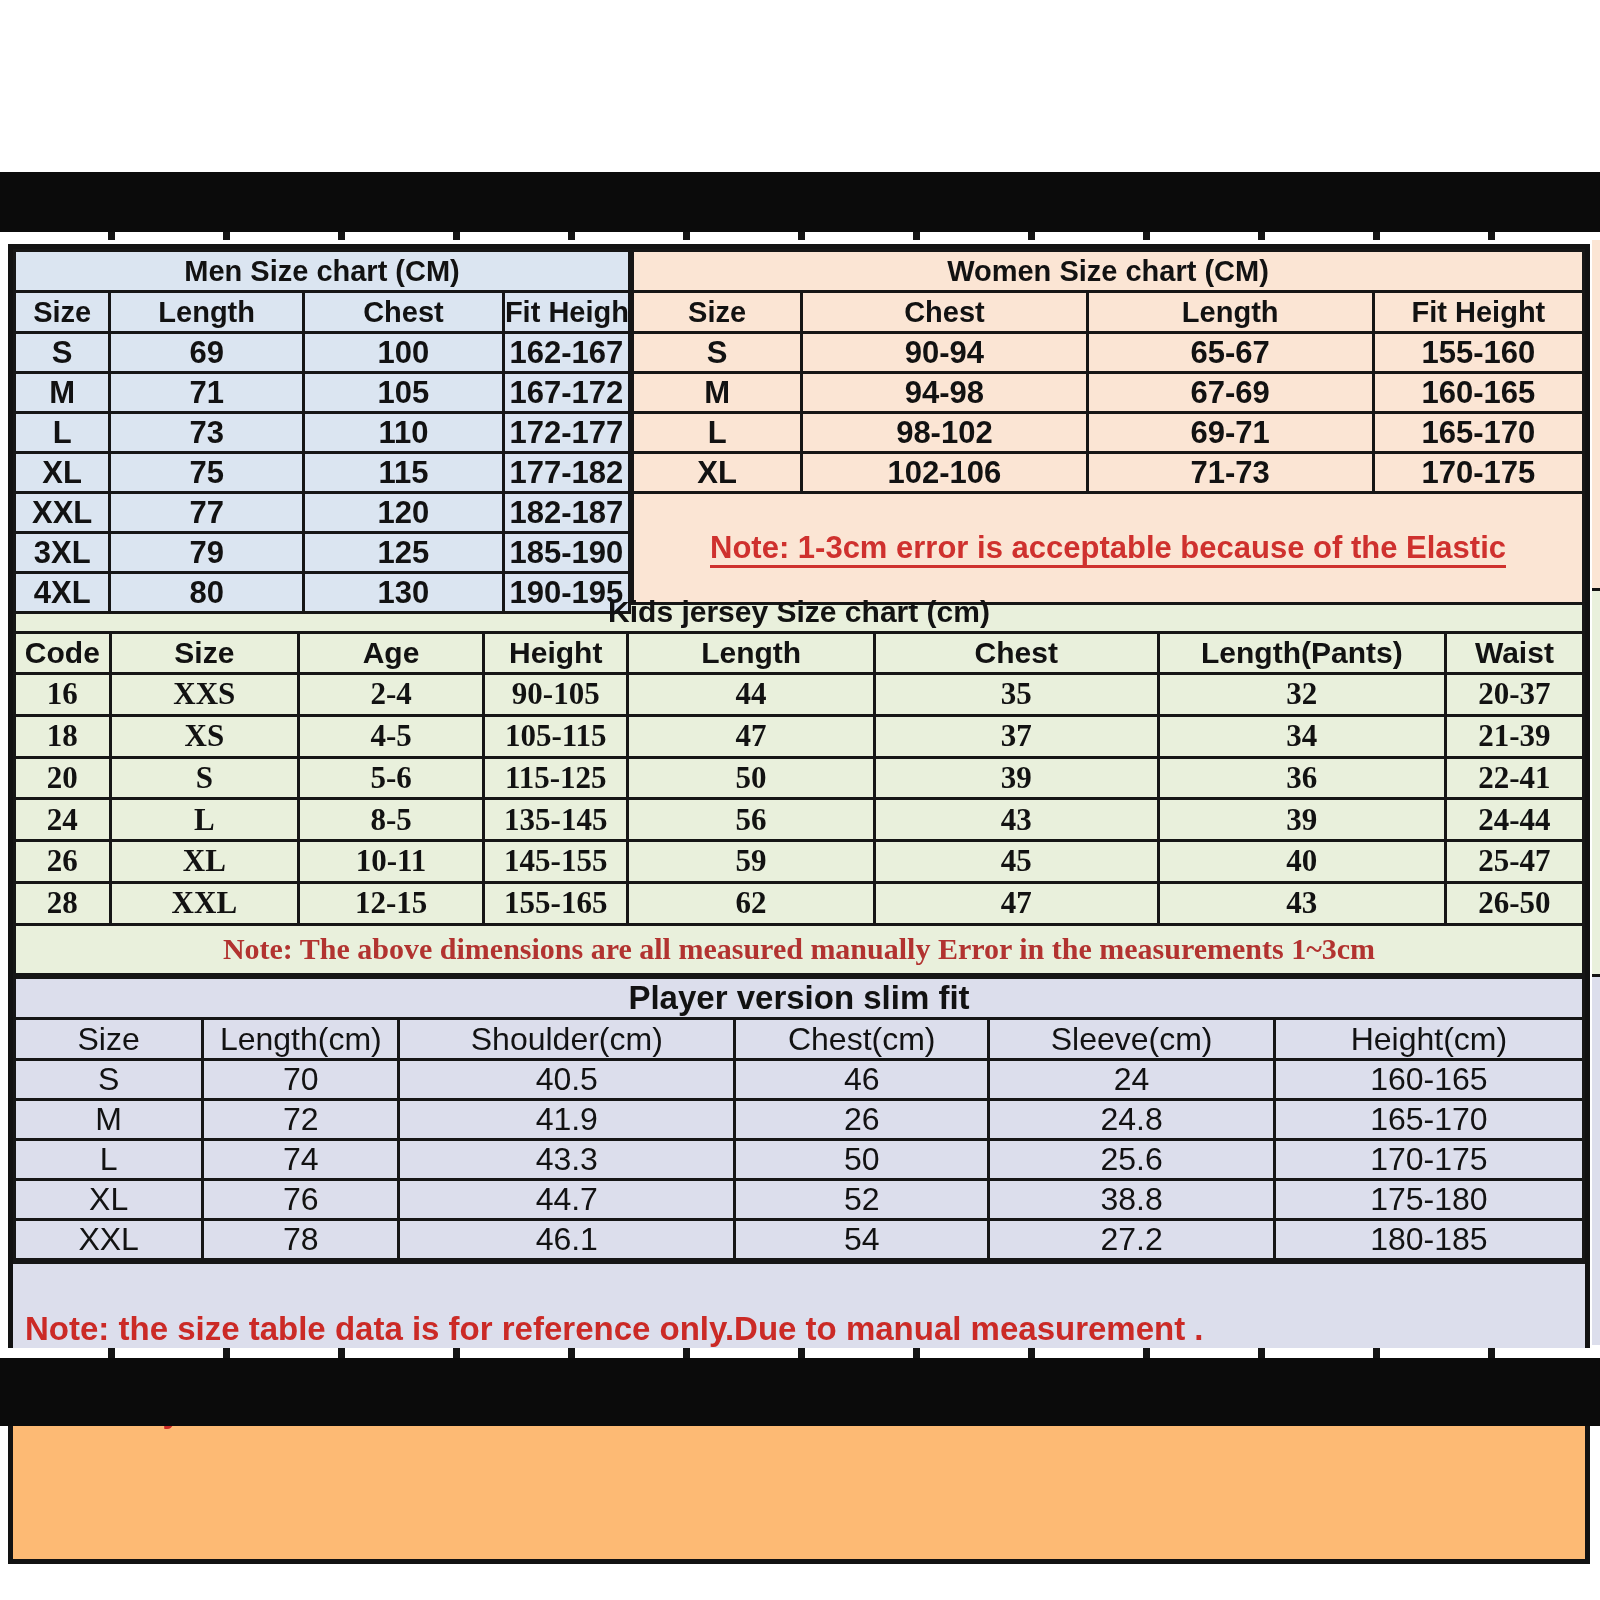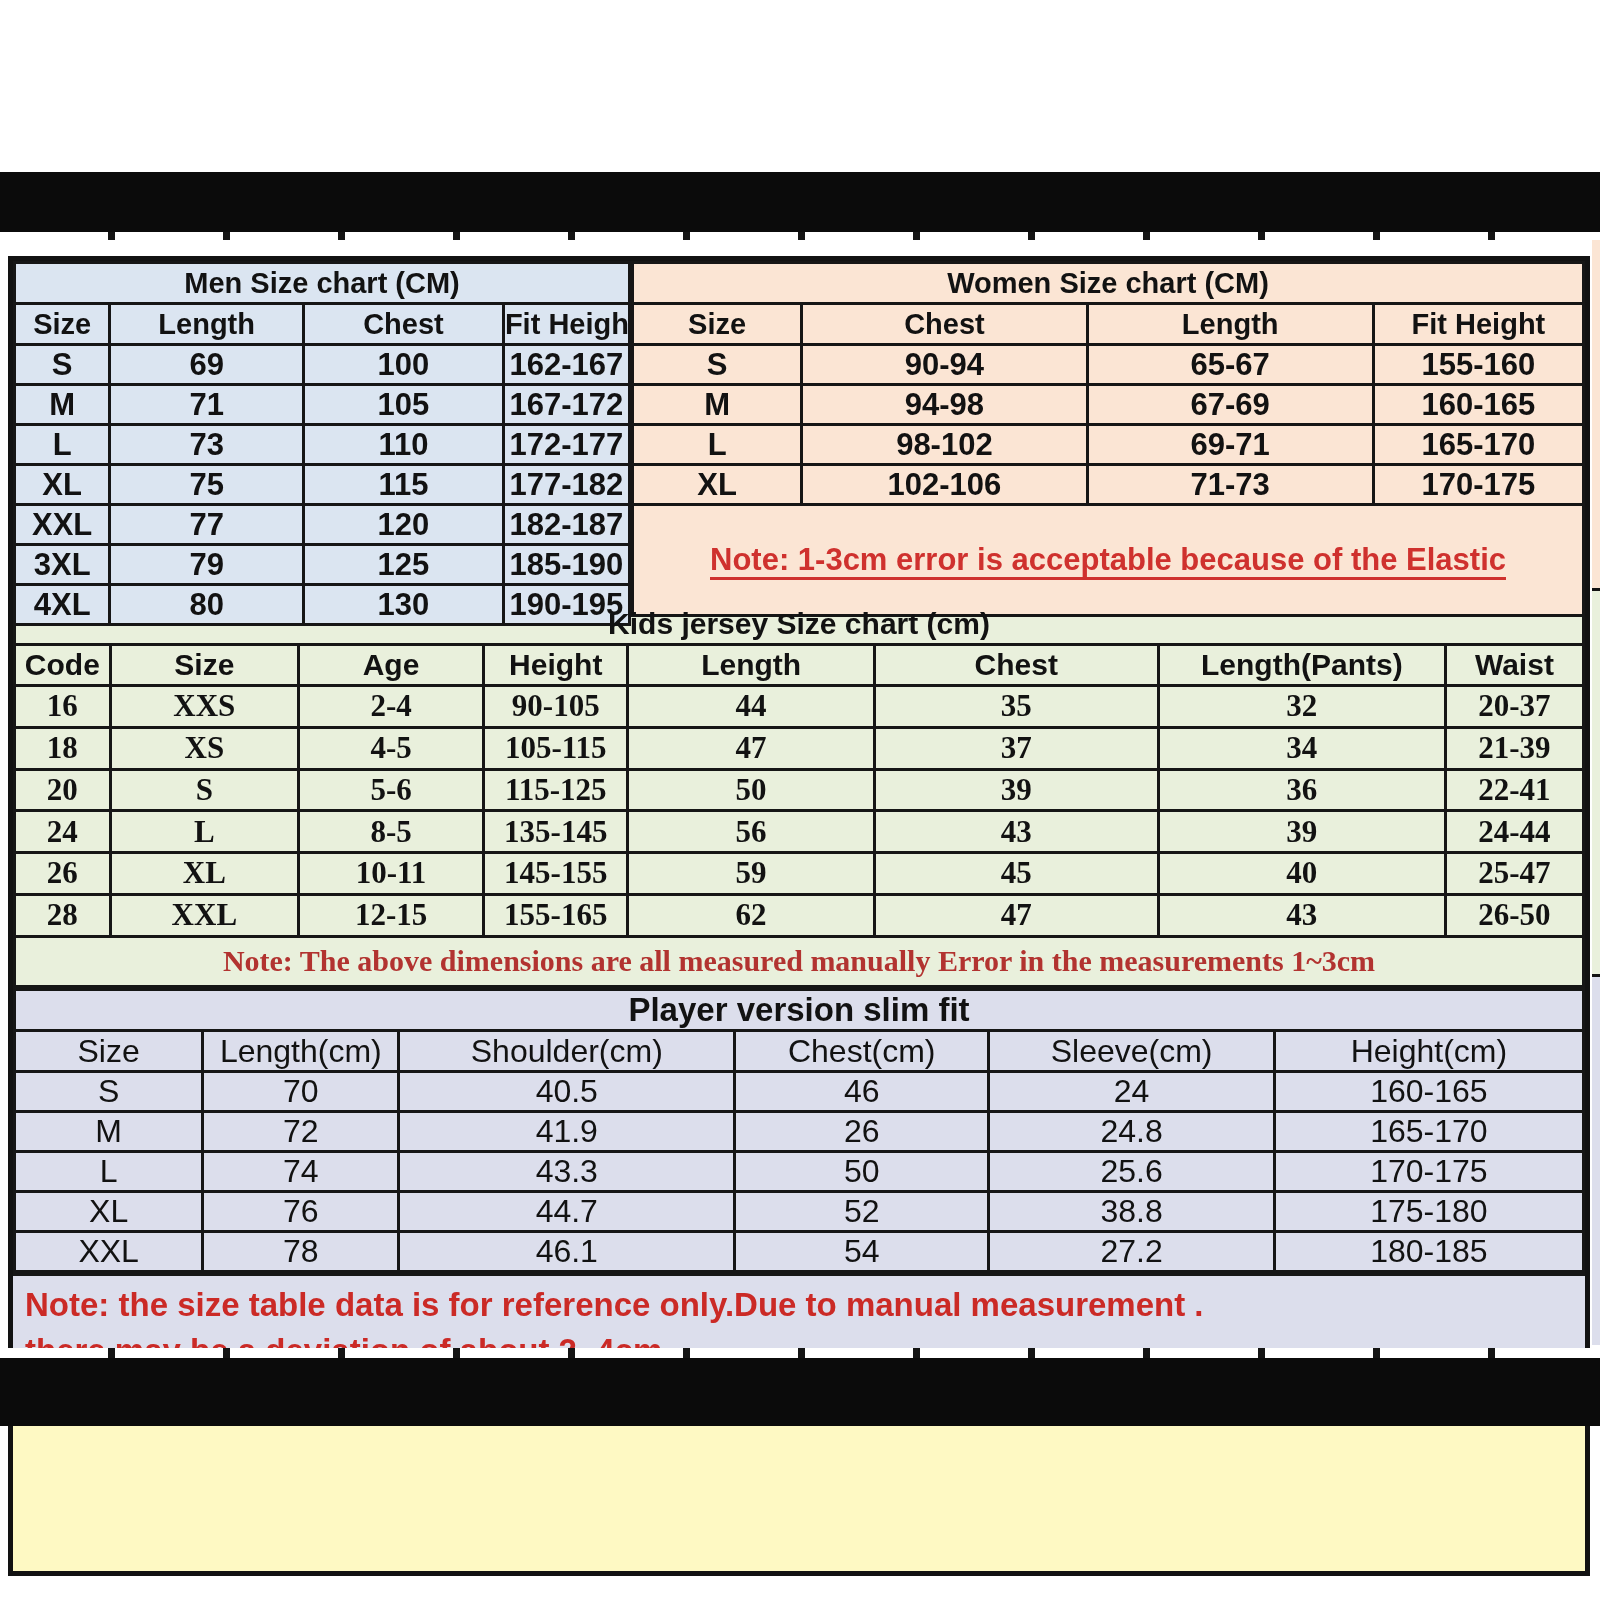--- a/index.html
+++ b/index.html
@@ -8,22 +8,22 @@
 
   .black-bar{position:absolute;left:0;width:1600px;background:#0b0b0b;}
   #bar-top{top:172px;height:60px;}
   #bar-bottom{top:1358px;height:68px;}
 
   .tick-strip{position:absolute;left:0;width:1600px;background:
       repeating-linear-gradient(90deg,#ffffff 0px,#ffffff 108px,#141414 108px,#141414 115px);}
   #ticks-top{top:232px;height:8px;}
   #ticks-bottom{top:1348px;height:10px;}
 
-  #sheet{position:absolute;left:8px;top:256px;width:1582px;height:1320px;
-         border:5px solid #121212;box-sizing:border-box;background:#fef9c3;}
+  #sheet{position:absolute;left:8px;top:244px;width:1582px;height:1320px;
+         border:5px solid #121212;box-sizing:border-box;background:#fdba74;}
 
   #right-sliver{position:absolute;left:1592px;top:240px;width:8px;height:1108px;}
   #right-sliver .sl1{height:348px;background:#fbe5d4;border-bottom:3px solid #121212;}
   #right-sliver .sl2{height:383px;background:#e9f0dc;border-bottom:3px solid #121212;}
   #right-sliver .sl3{height:368px;background:#dcdeec;}
 
   table{border-collapse:collapse;table-layout:fixed;box-sizing:border-box;}
   td,th{border:3px solid #161616;text-align:center;vertical-align:middle;
         padding:0;overflow:hidden;white-space:nowrap;}
 
@@ -47,21 +47,21 @@
   
   #player-table{width:100%;height:271px;background:#dcdeec;}
   #player-table th{font-size:32px;font-weight:400;height:38px;}
   #player-table td{font-size:32px;font-weight:400;height:36px;}
   #player-table .ttl{font-size:33px;font-weight:700;margin-top:28px;}
 
   
   #footer-note{height:100px;background:#dcdeec;border-top:3px solid #161616;
        box-sizing:border-box;padding:6px 0 0 12px;}
   #footer-note div{color:#cb2a26;font-size:33px;font-weight:700;line-height:46px;
-       text-align:left;white-space:nowrap;}
+       text-align:left;white-space:nowrap;margin-top:36px;}
 </style>
 </head>
 <body>
 
 <div class="black-bar" id="bar-top"></div>
 <div class="tick-strip" id="ticks-top"></div>
 
 <div id="sheet">
 
   <div id="top-tables">

